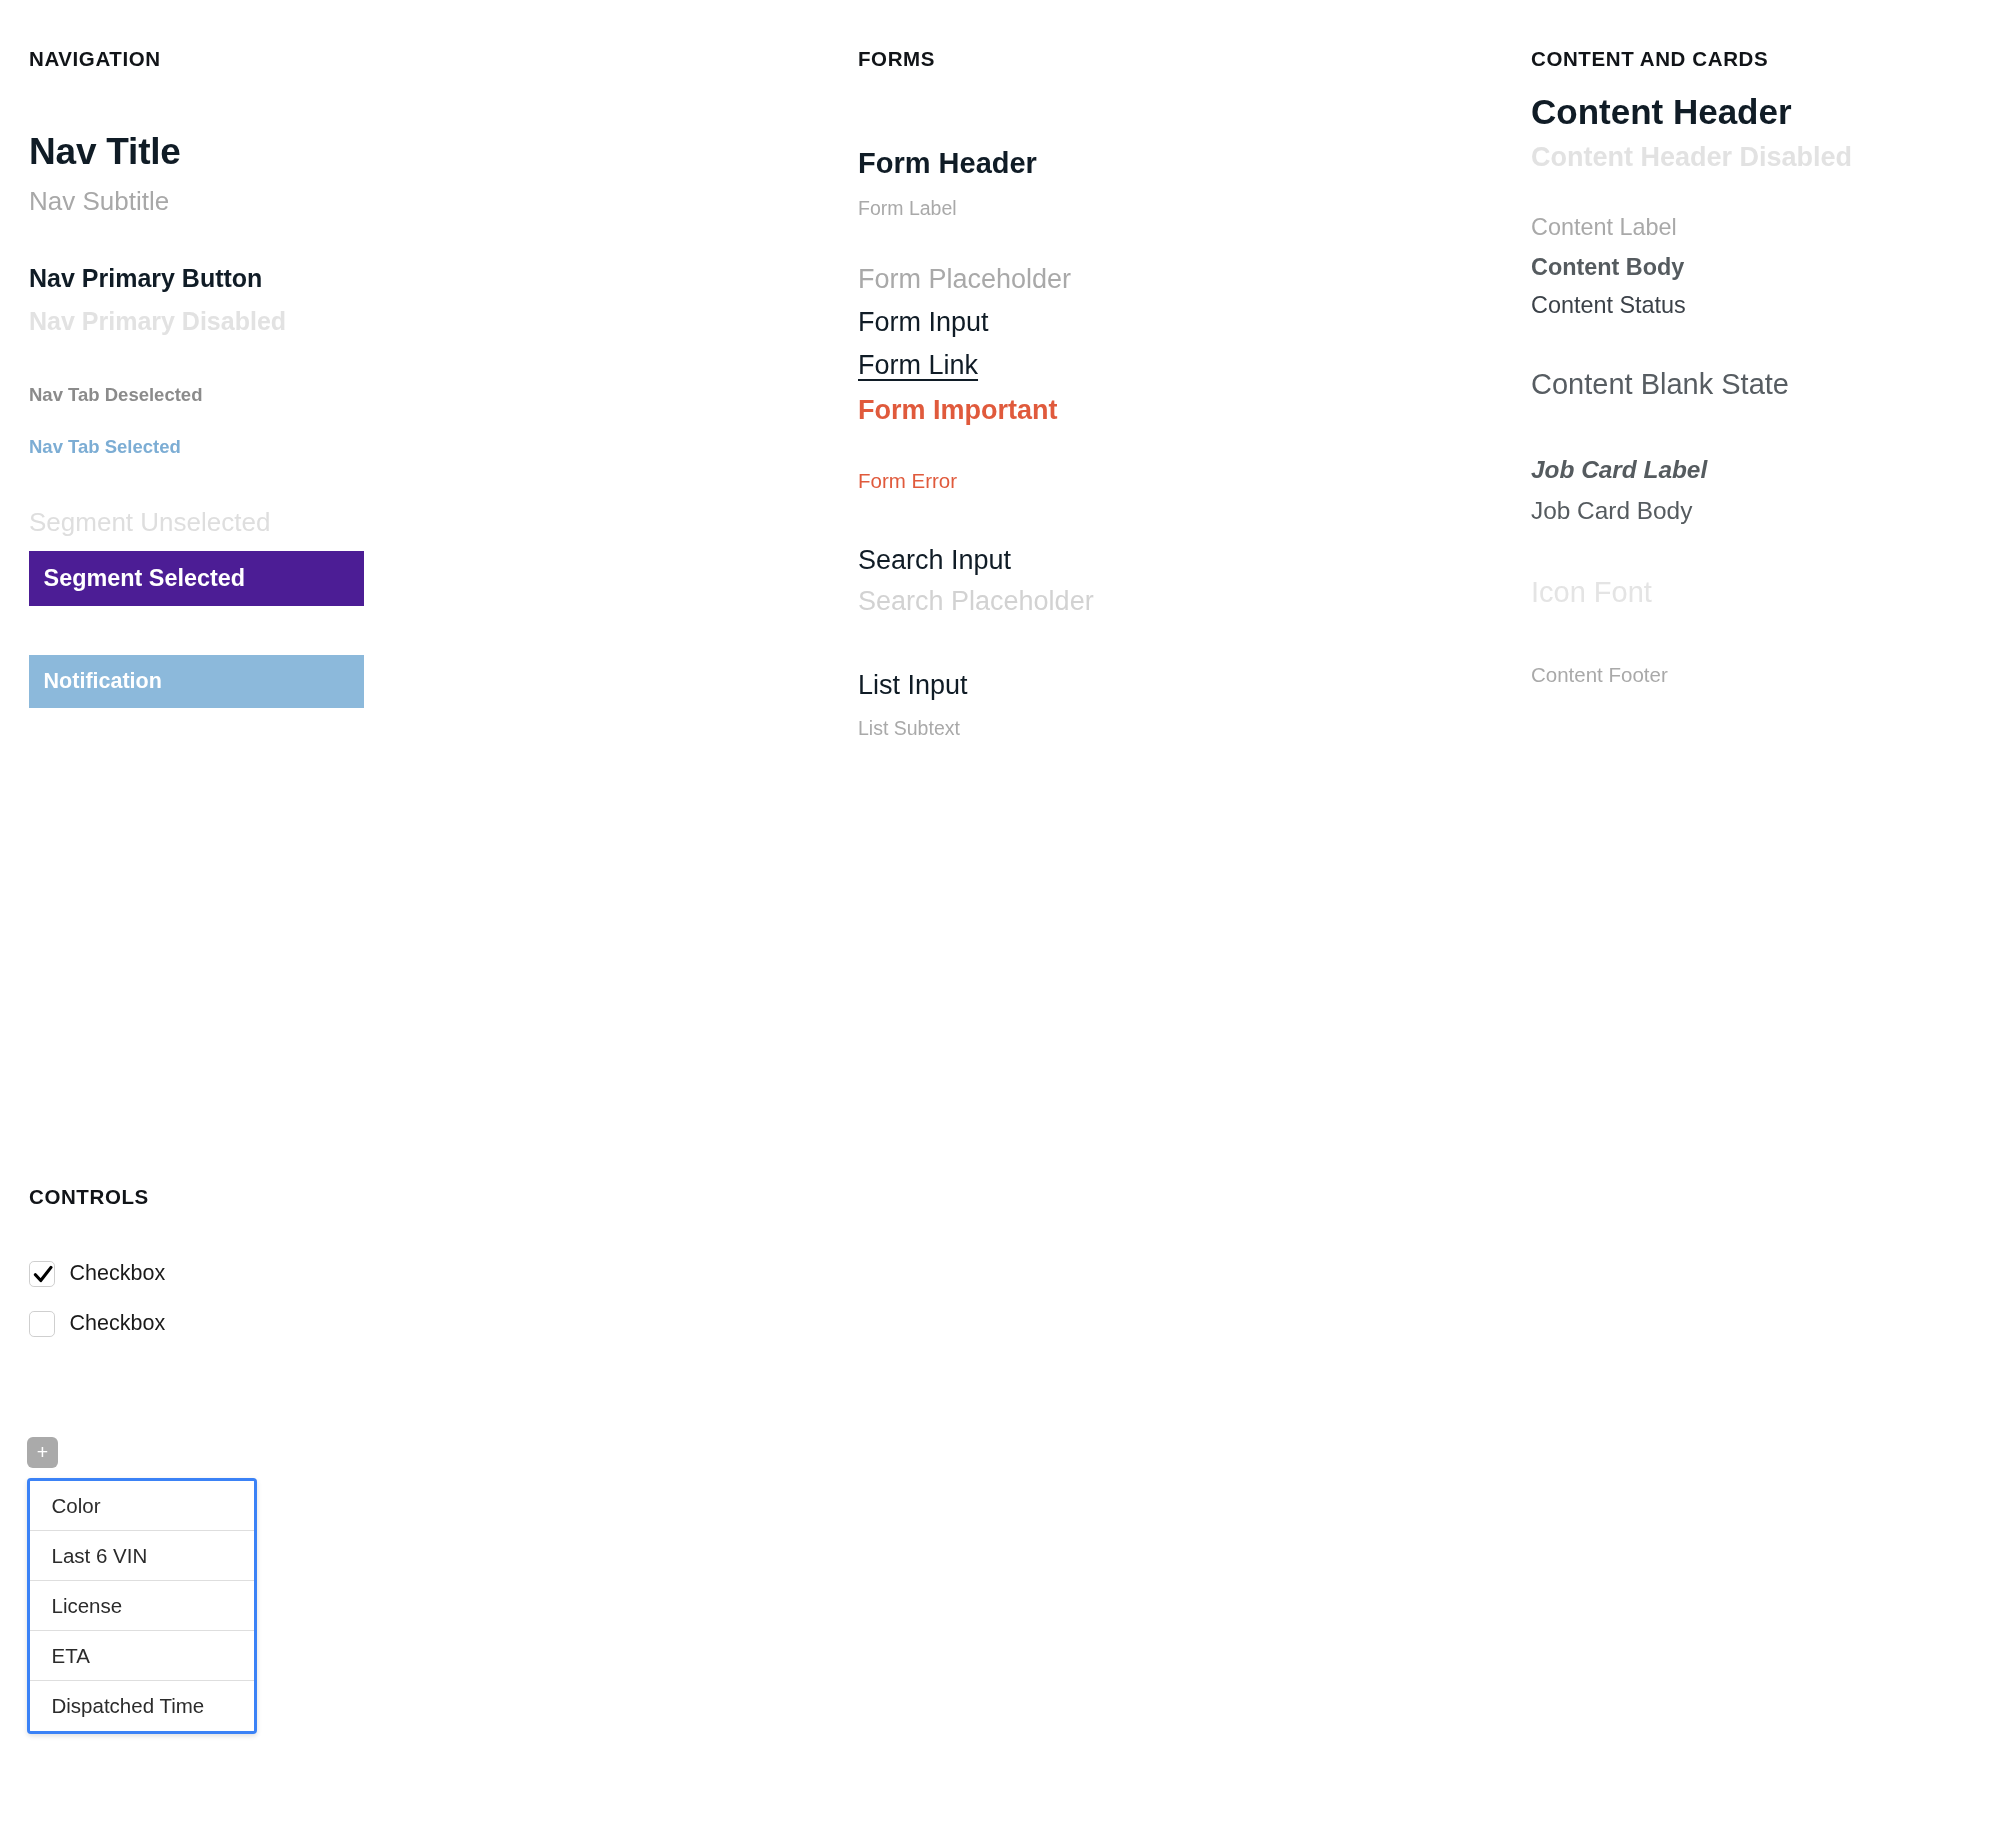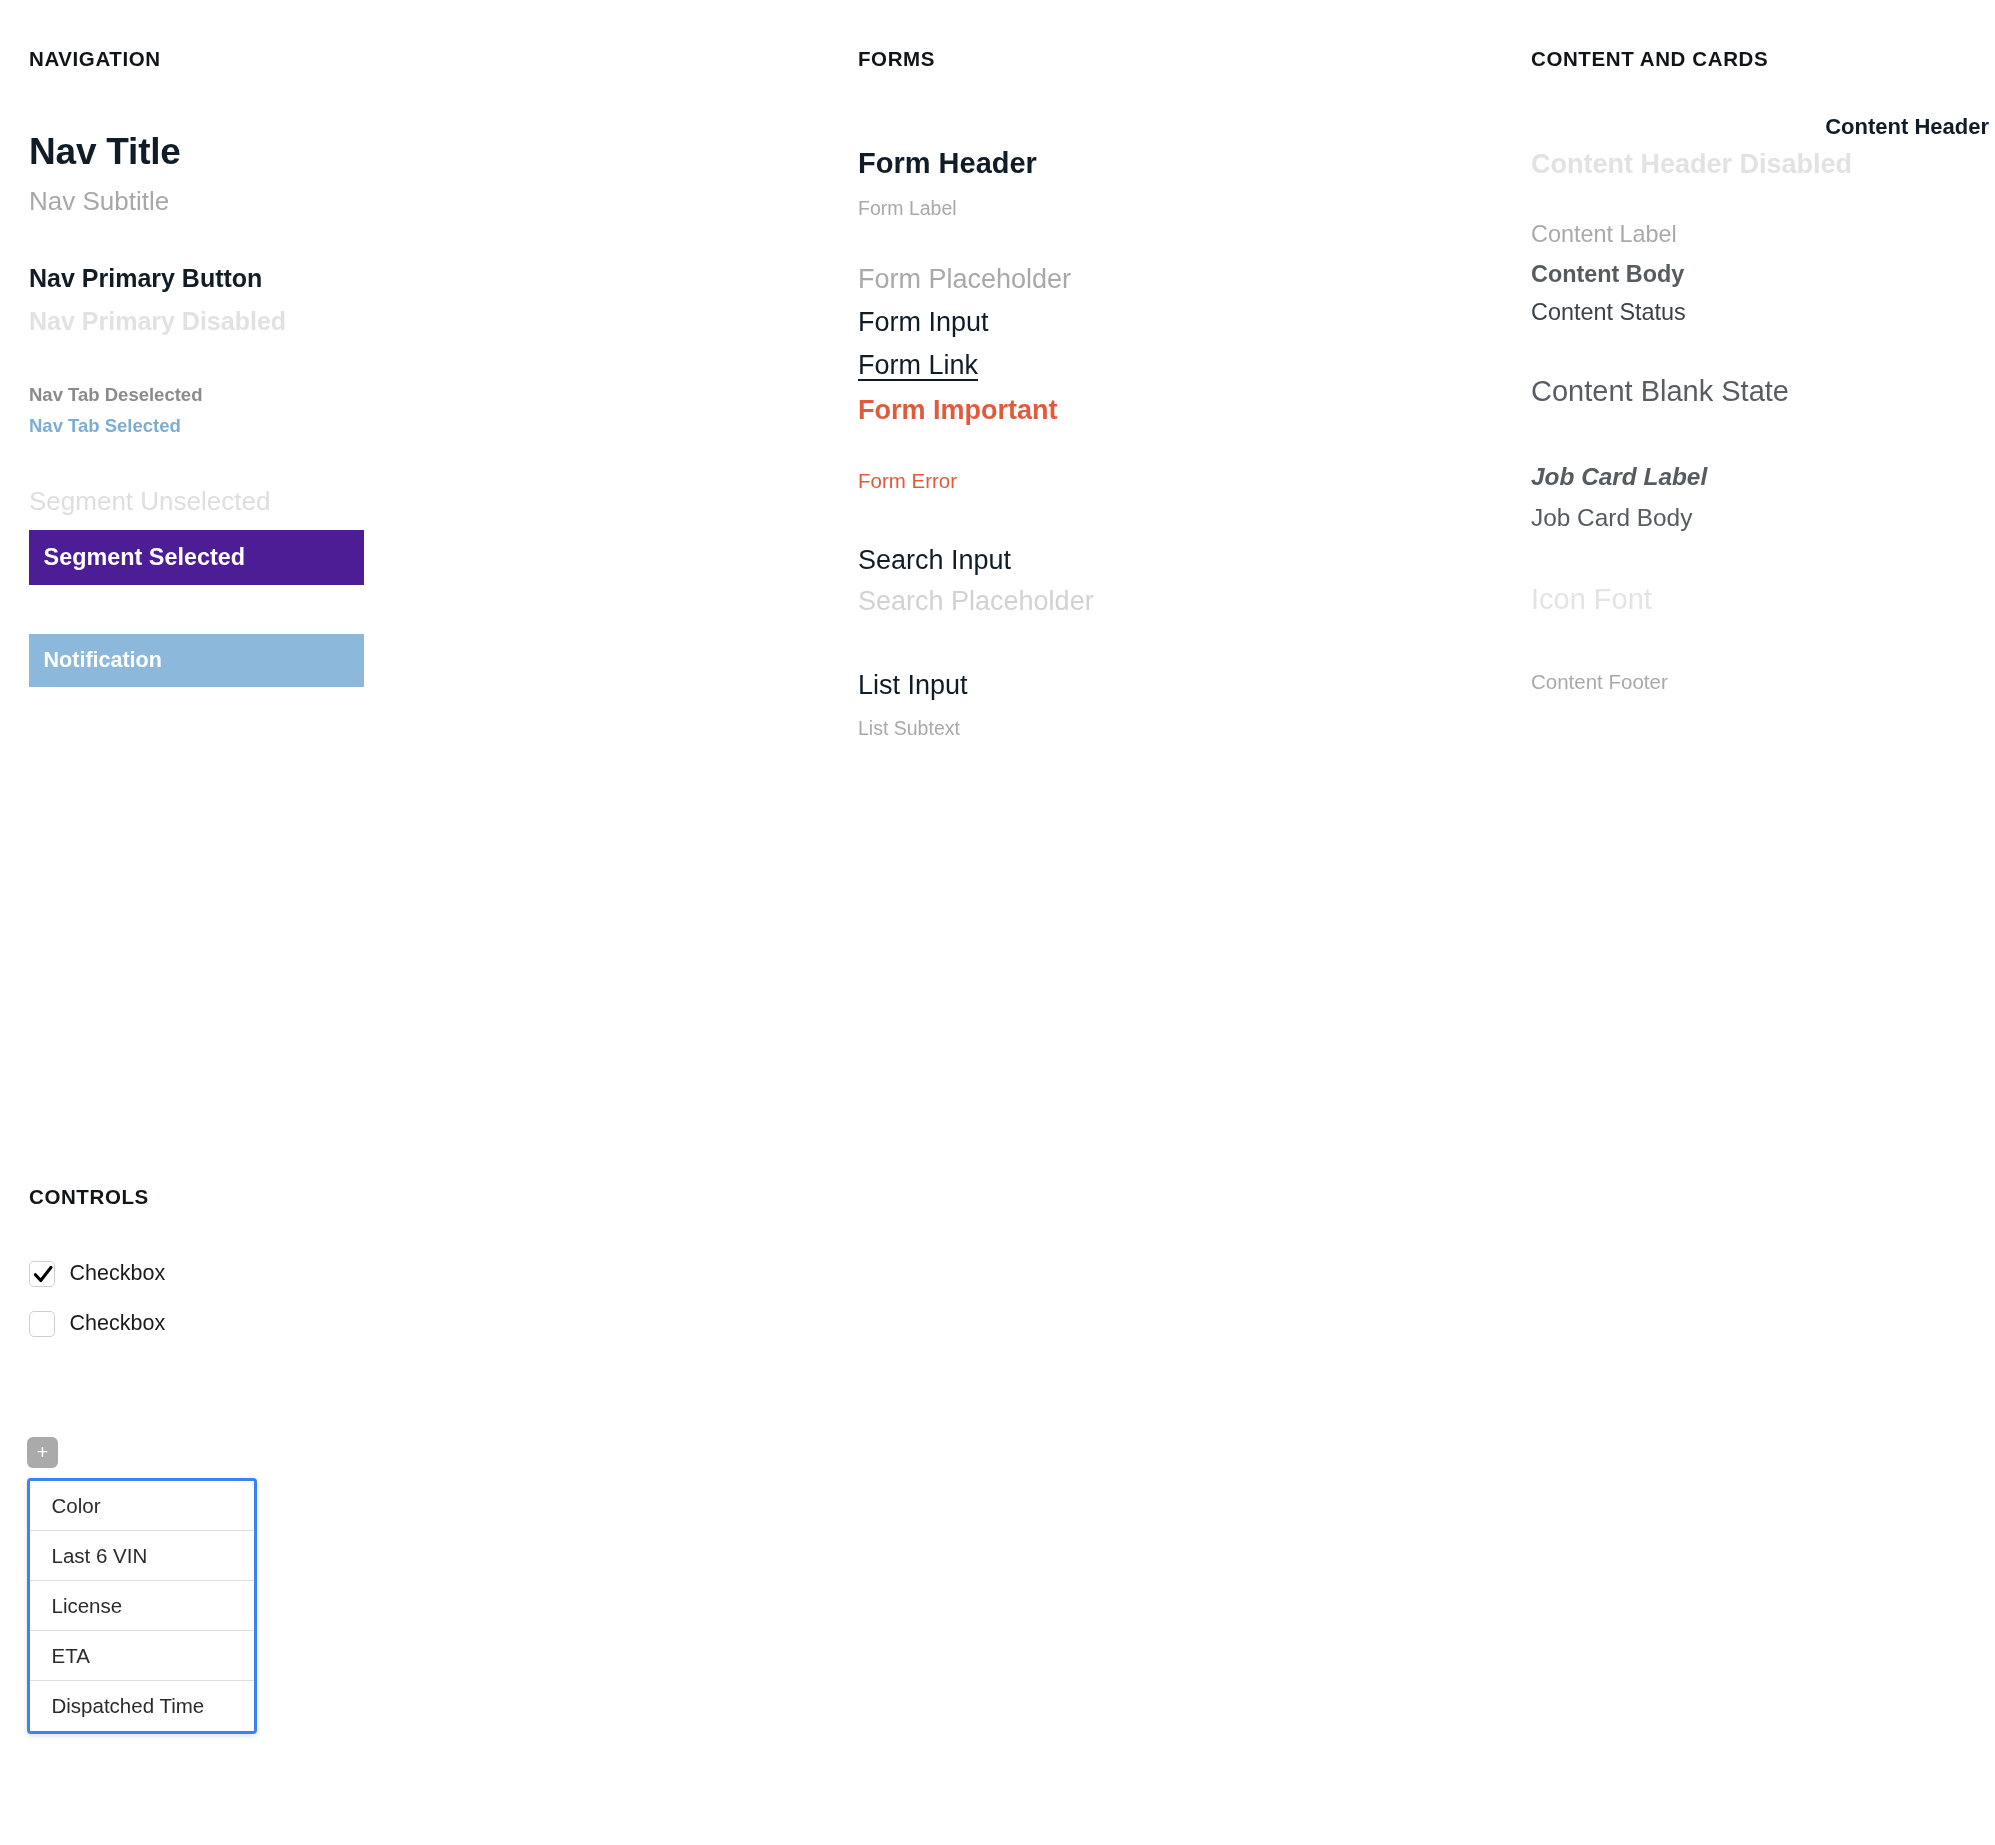--- a/index.html
+++ b/index.html
@@ -72,21 +72,21 @@
     font-size: 18.5px;
     font-weight: bold;
     color: #8b8b8b;
     margin-top: 49px;
     line-height: 1.2;
   }
   .nav-tab-selected {
     font-size: 18.5px;
     font-weight: bold;
     color: #7cadd4;
-    margin-top: 8px;
+    margin-top: 29px;
     line-height: 1.2;
   }
   .segment-unselected {
     font-size: 26px;
     font-weight: normal;
     color: #dedede;
     margin-top: 49px;
     line-height: 1.2;
   }
   .segment-selected {
@@ -275,26 +275,25 @@
   
   .content-title {
     font-size: 47px;
     font-weight: bold;
     color: #080808;
     margin-top: 62px;
     line-height: 1.1;
     letter-spacing: -0.5px;
   }
   .content-header {
-    font-size: 22px;
-    font-weight: bold;
-    color: #101c26;
-    margin-top: 43px;
-    line-height: 1.15;
-    text-align: right;
+    font-size: 35px;
+    font-weight: bold;
+    color: #101c26;
+    margin-top: 21px;
+    line-height: 1.15;
   }
   .content-header-disabled {
     font-size: 27px;
     font-weight: bold;
     color: #e2e2e2;
     margin-top: 9.8px;
     line-height: 1.15;
   }
   .content-label {
     font-size: 23.4px;

